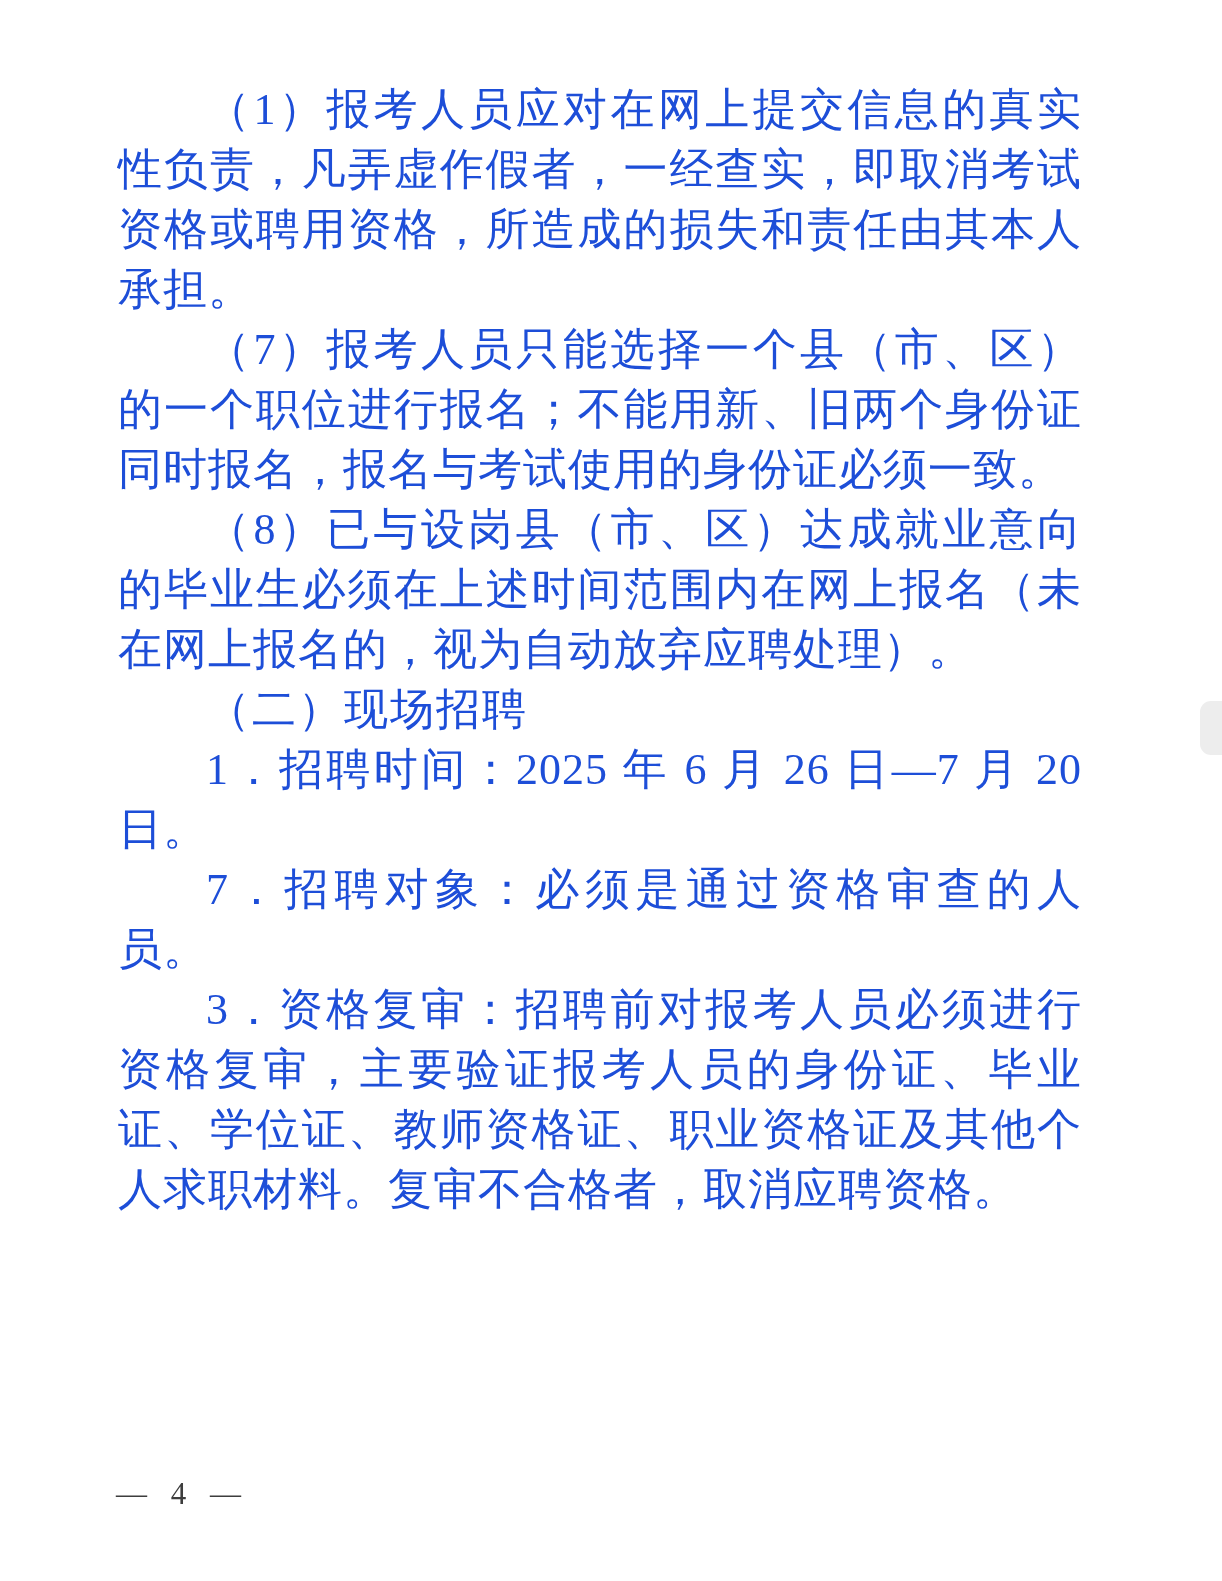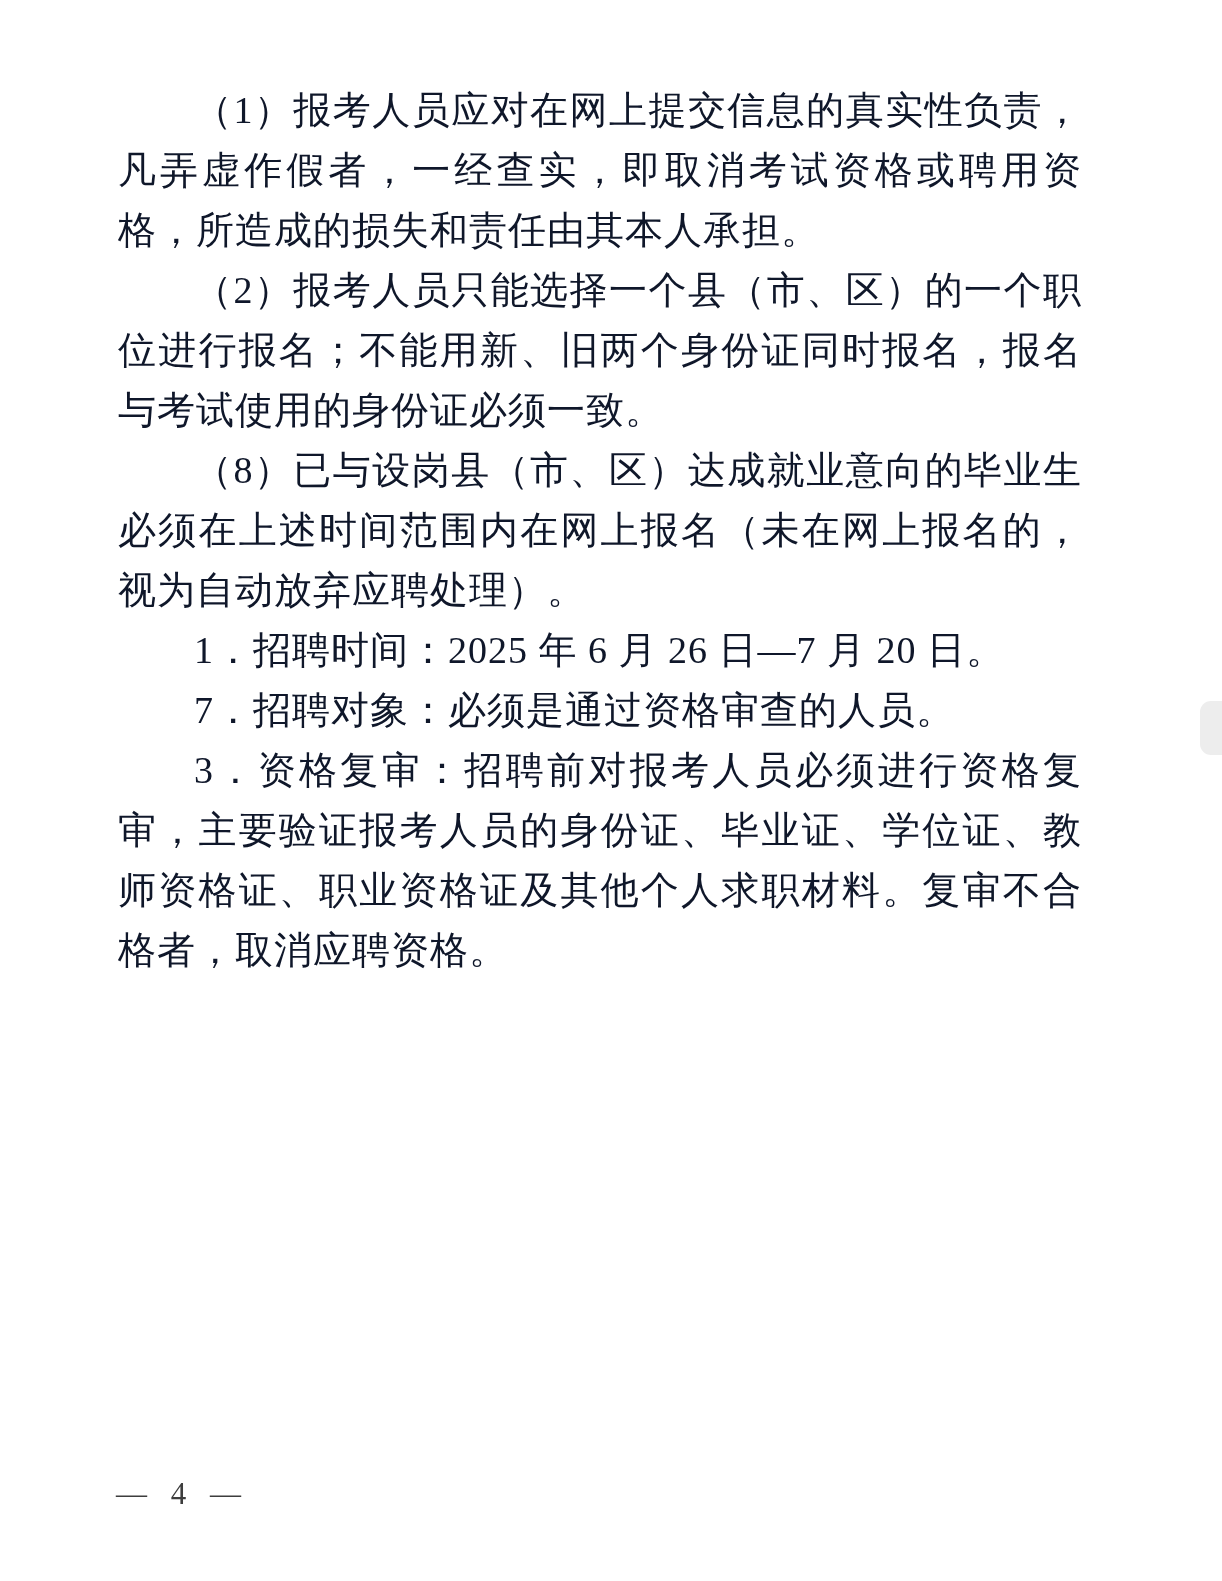--- a/index.html
+++ b/index.html
@@ -13,22 +13,22 @@
     height: 1581px;
     background: #ffffff;
     overflow: hidden;
     font-family: "Liberation Serif", "DejaVu Serif", serif;
   }
   .content {
     position: absolute;
     left: 118px;
     top: 80px;
     width: 964px;
-    color: #0f172a;
-    font-size: 38px;
+    color: #1d4ed8;
+    font-size: 44px;
     line-height: 60px;
     text-align: justify;
     text-justify: inter-ideograph;
     text-align-last: left;
   }
   .para {
     margin: 0;
     text-indent: 2em;
     letter-spacing: 1px;
   }
@@ -57,22 +57,23 @@
     border-radius: 11px;
   }
 </style>
 </head>
 <body>
 
 <div class="page">
 
   <div class="content">
     <p class="para">（1）报考人员应对在网上提交信息的真实性负责，凡弄虚作假者，一经查实，即取消考试资格或聘用资格，所造成的损失和责任由其本人承担。</p>
-    <p class="para">（2）报考人员只能选择一个县（市、区）的一个职位进行报名；不能用新、旧两个身份证同时报名，报名与考试使用的身份证必须一致。</p>
+    <p class="para">（7）报考人员只能选择一个县（市、区）的一个职位进行报名；不能用新、旧两个身份证同时报名，报名与考试使用的身份证必须一致。</p>
     <p class="para">（8）已与设岗县（市、区）达成就业意向的毕业生必须在上述时间范围内在网上报名（未在网上报名的，视为自动放弃应聘处理）。</p>
+    <p class="heading">（二）现场招聘</p>
     <p class="para">1．招聘时间：2025 年 6 月 26 日—7 月 20 日。</p>
     <p class="para">7．招聘对象：必须是通过资格审查的人员。</p>
     <p class="para">3．资格复审：招聘前对报考人员必须进行资格复审，主要验证报考人员的身份证、毕业证、学位证、教师资格证、职业资格证及其他个人求职材料。复审不合格者，取消应聘资格。</p>
   </div>
 
   <div class="page-number">— 4 —</div>
 
   <div class="scrollbar-thumb"></div>
 
 </div>

